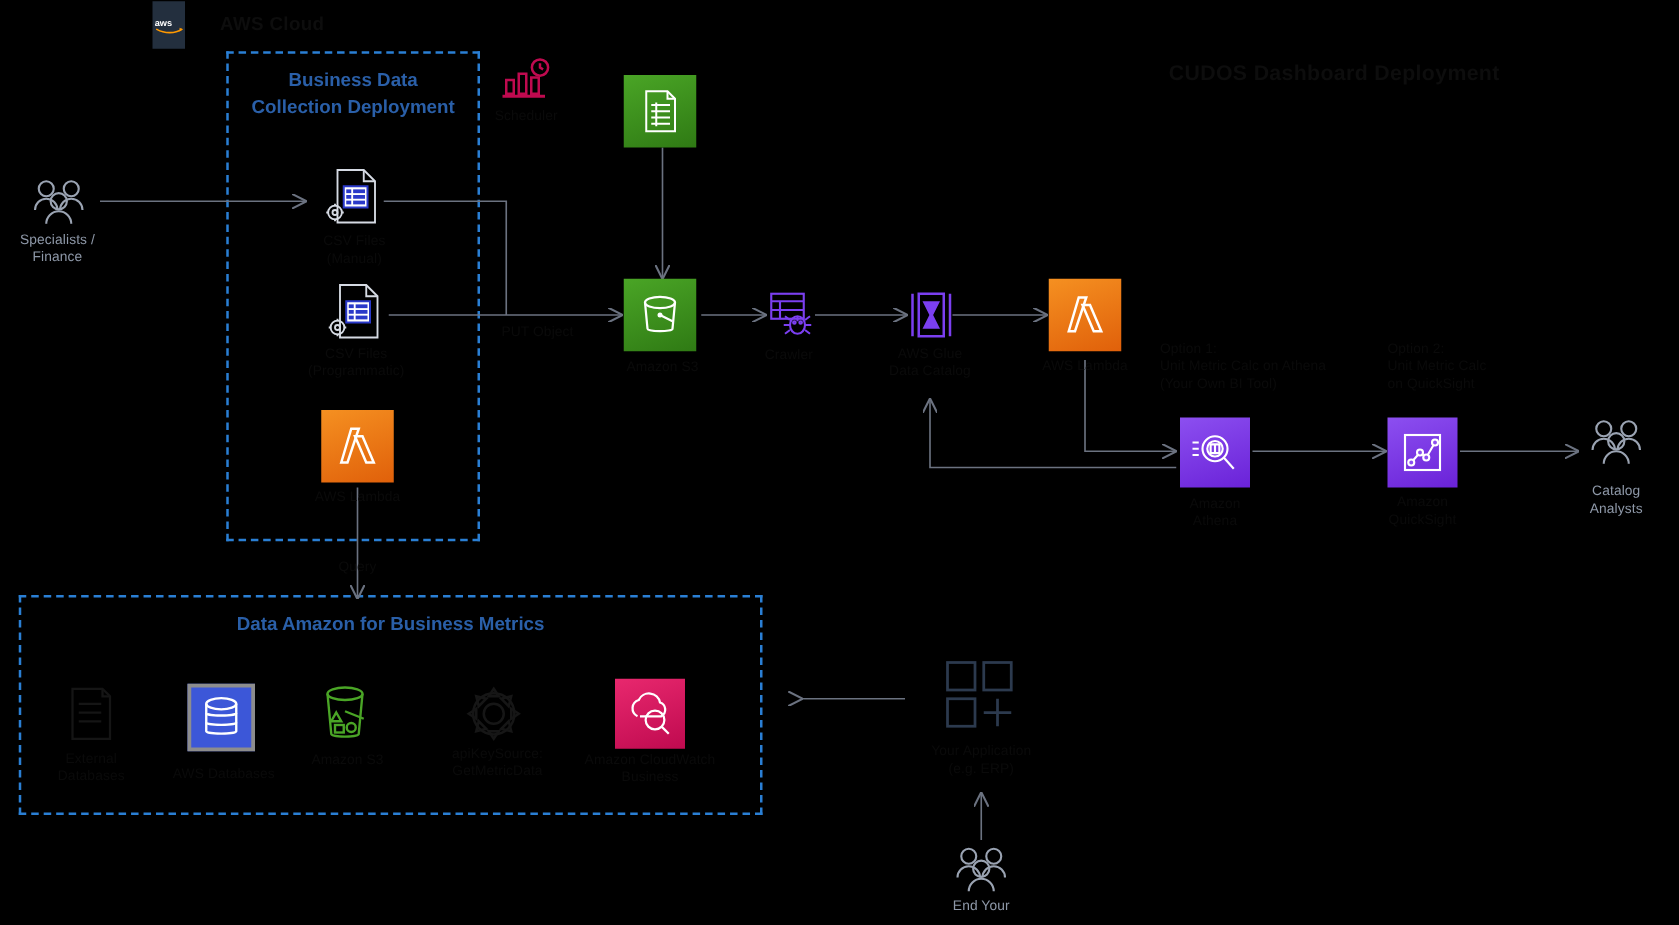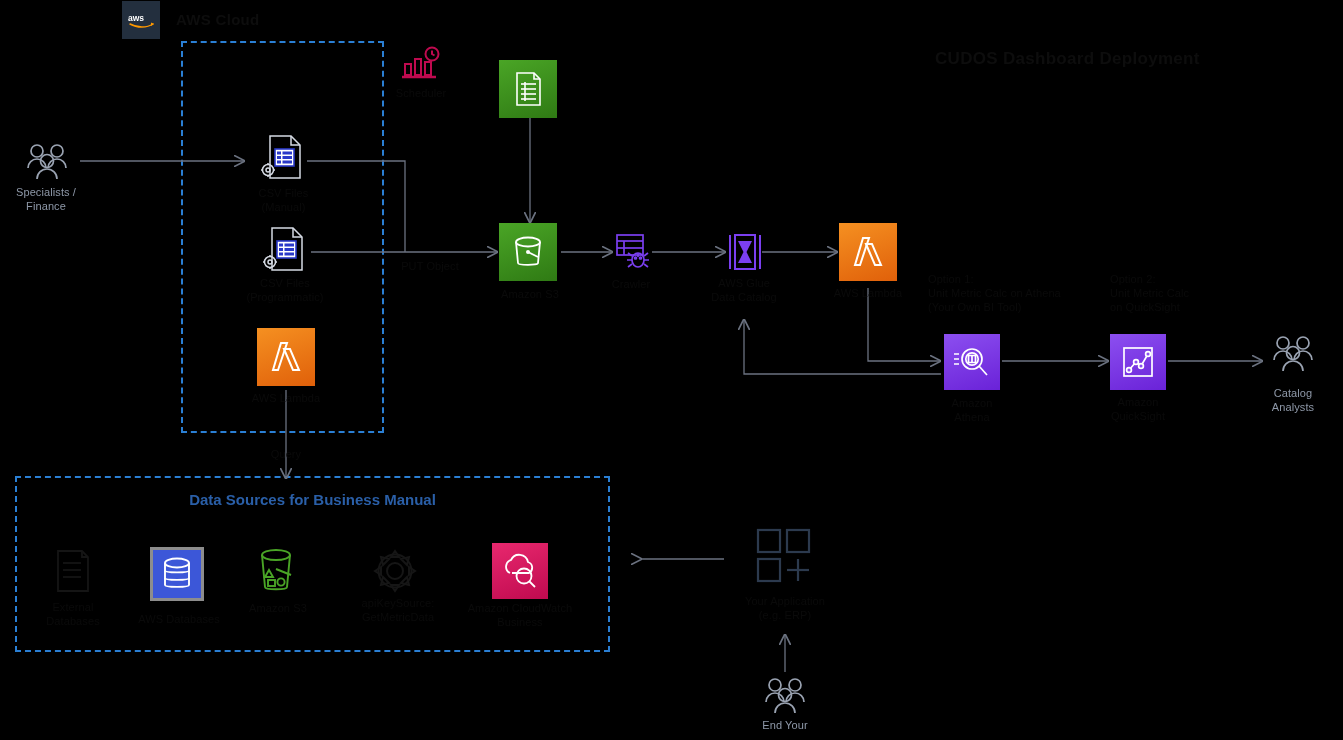--- a/index.html
+++ b/index.html
@@ -59,21 +59,21 @@
   
   .dashbox {
     position: absolute;
     border: 2px dashed #2a7fd4;
     background: transparent;
   }
 
   
   .aws-tile {
     position: absolute;
-    width: 38px; height: 38px;
+    width: 26px; height: 38px;
     background: #232f3e;
     display: flex; align-items: center; justify-content: center;
   }
   .aws-tile svg { display:block; }
 
   
   .tile {
     position: absolute;
     display: flex; align-items: center; justify-content: center;
   }
@@ -140,21 +140,23 @@
     <svg width="30" height="20" viewBox="0 0 60 38">
       <text x="4" y="20" fill="#ffffff" font-family="Liberation Sans, sans-serif" font-size="17" font-weight="bold">aws</text>
       <path d="M8,27 C22,35 42,35 54,27" stroke="#ff9900" stroke-width="3" fill="none" stroke-linecap="round"></path>
       <path d="M50,24 L56,27 L50,31" fill="#ff9900"></path>
     </svg>
   </div>
   <div class="cloud-title" style="left:176px;top:11px;">AWS Cloud</div>
 
   <div class="deploy-title" style="left:935px;top:49px;">CUDOS Dashboard Deployment</div>
 
-  <div class="group-title" style="left:20px;top:489px;width:585px;">Data Sources for Business Manual</div>
+  <div class="group-title" style="left:186px;top:54px;width:193px;">Business Data
+Collection Deployment</div>
+  <div class="group-title" style="left:20px;top:489px;width:585px;">Data Amazon for Business Metrics</div>
 
   <div class="tile" style="left:24px;top:142px;width:46px;height:38px;">
     <svg width="46" height="38" viewBox="0 0 46 38">
       <g fill="none" stroke="#9aa3b2" stroke-width="1.7">
         <circle cx="13" cy="9" r="6"></circle>
           <path d="M4,26 a9,9 0 0 1 18,0"></path>
         <circle cx="33" cy="9" r="6"></circle>
           <path d="M24,26 a9,9 0 0 1 18,0"></path>
         <circle cx="23" cy="19" r="6.5"></circle>
           <path d="M13,37 a10,10 0 0 1 20,0"></path>

